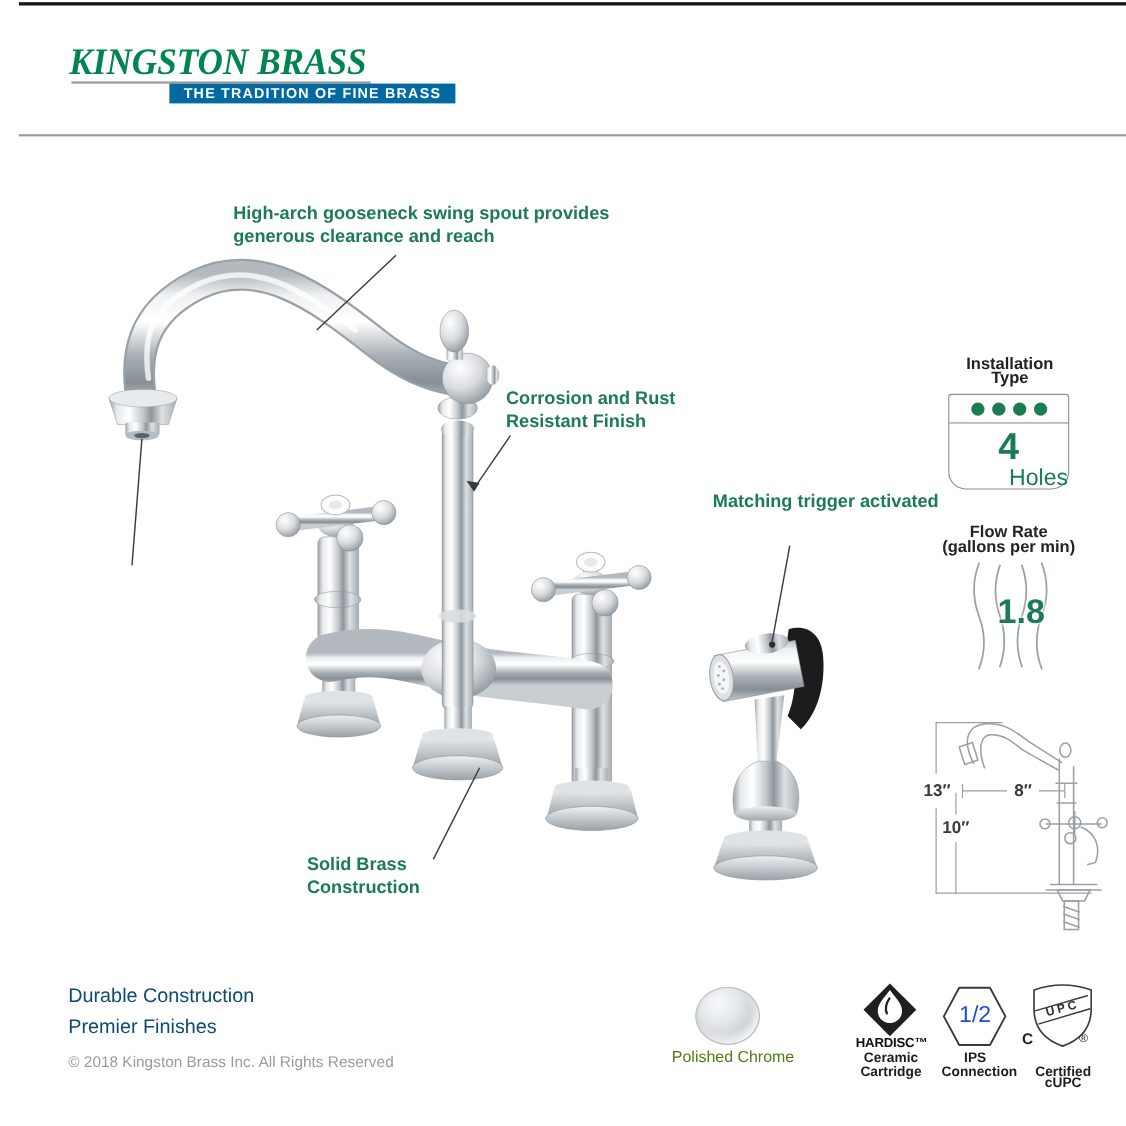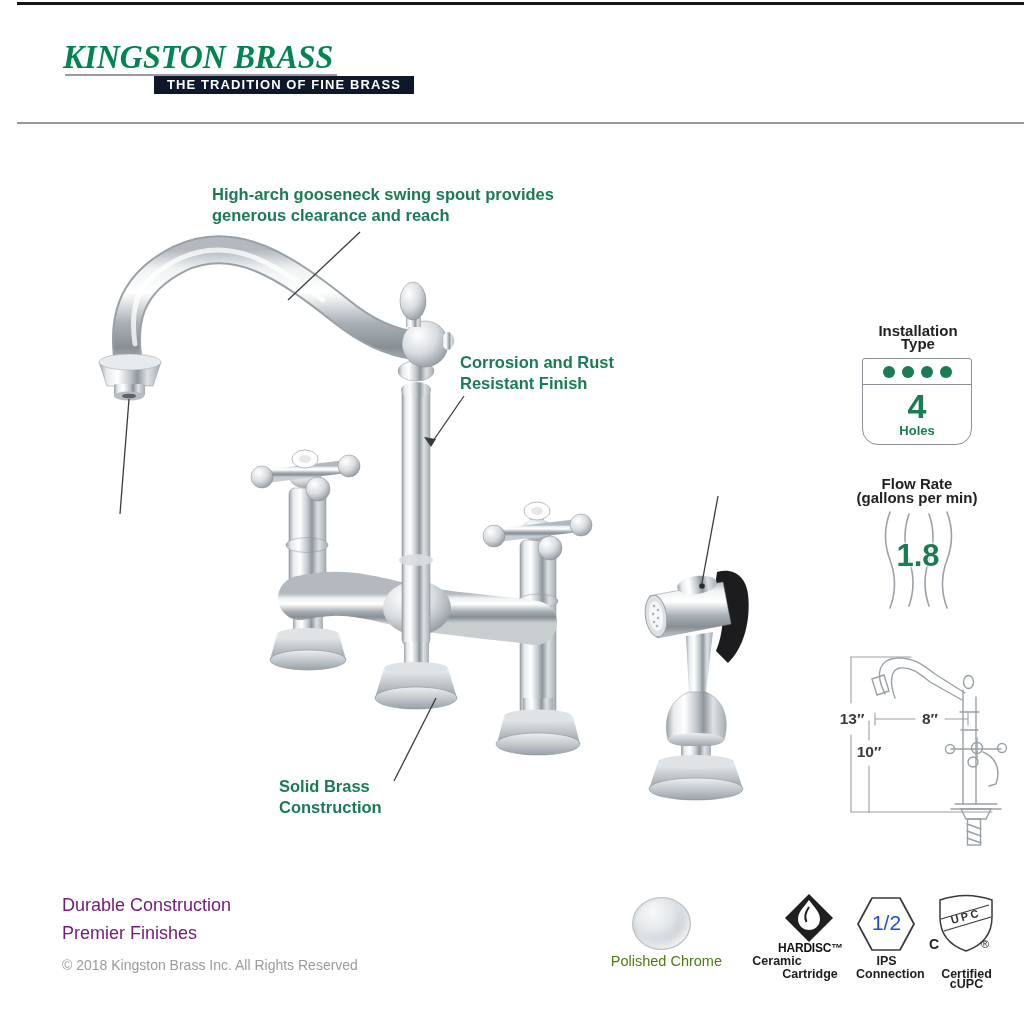--- a/index.html
+++ b/index.html
@@ -6,50 +6,50 @@
   .page{position:relative;width:1024px;height:1024px;background:#fff;overflow:hidden;
         font-family:"Liberation Sans",sans-serif;margin-left:17px;}
   .top-rule{position:absolute;left:0;top:2px;width:1024px;height:3px;background:#161616;}
   .header-rule{position:absolute;left:0;top:122px;width:1024px;height:2px;background:#97999b;}
 
   
   .logo-text{position:absolute;left:46px;top:40px;font-family:"Liberation Serif",serif;
              font-style:italic;font-weight:bold;font-size:34px;color:#00854E;
              transform:scaleX(.94);transform-origin:left top;white-space:nowrap;line-height:1;}
   .logo-underline{position:absolute;left:48px;top:74px;width:272px;height:2px;background:#9a9a9a;}
-  .tagline{position:absolute;left:137px;top:76px;width:260px;height:18px;background:#0f172a;
+  .tagline{position:absolute;left:137px;top:76px;width:260px;height:18px;background:#0369a1;
            color:#fff;font-size:13px;font-weight:bold;letter-spacing:1.1px;text-align:center;
            line-height:18px;white-space:nowrap;}
 
   
   .ann{position:absolute;color:#1B7B52;font-size:16.5px;font-weight:600;line-height:21px;white-space:nowrap;}
   .ann-spout{left:195px;top:184px;}
   .ann-finish{left:443px;top:352px;}
   .ann-sprayer{left:631px;top:446px;}
   .ann-aerator{left:38px;top:514px;}
   .ann-brass{left:262px;top:776px;}
 
   
   .inst-title{position:absolute;left:835px;top:324px;width:132px;text-align:center;
               color:#222;font-size:15px;font-weight:600;line-height:13px;}
   .inst-box{position:absolute;left:845px;top:358px;width:110px;height:87px;
             border:1.6px solid #8a9095;border-radius:3px 3px 16px 16px;box-sizing:border-box;}
   .inst-dots{height:25px;border-bottom:1.6px solid #8a9095;display:flex;align-items:center;
              justify-content:center;gap:7px;}
   .dot{width:12px;height:12px;border-radius:50%;background:#1B7B52;}
   .inst-num{text-align:center;color:#1B7B52;font-size:34px;font-weight:600;line-height:1;margin-top:4px;}
-  .inst-holes{text-align:center;color:#1B7B52;font-size:13px;font-weight:700;line-height:1;margin-top:1px;}
+  .inst-holes{text-align:right;color:#1B7B52;font-size:21px;font-weight:400;line-height:1;margin-top:1px;}
   .flow-title{position:absolute;left:834px;top:477px;width:132px;text-align:center;
               color:#222;font-size:15px;font-weight:700;line-height:14px;}
-  .flow-value{position:absolute;left:869px;top:538px;width:64px;text-align:center;color:#1B7B52;
+  .flow-value{position:absolute;left:869px;top:538px;width:64px;text-align:right;color:#1B7B52;
               font-size:31px;font-weight:600;
               text-shadow:0 0 3px #fff,0 0 3px #fff,0 0 5px #fff;}
 
   
-  .feat{position:absolute;left:45px;color:#701a75;font-size:18px;white-space:nowrap;}
+  .feat{position:absolute;left:45px;color:#0c4a6e;font-size:18px;white-space:nowrap;}
   .feat-1{top:895px;} .feat-2{top:923px;}
   .copyright{position:absolute;left:45px;top:957px;color:#9b9b9b;font-size:14px;white-space:nowrap;}
   .chrome-disc{position:absolute;left:615px;top:897px;width:57px;height:51px;border-radius:50%;
                background:radial-gradient(ellipse at 35% 28%,#f7f9fa 0%,#e4e8ea 35%,#c3c8cc 70%,#b1b7bb 100%);
                border:1px solid #b9bec2;
                box-shadow:inset -3px -5px 8px rgba(255,255,255,.9),inset 0 -2px 4px rgba(125,133,139,.5);}
   .finish-label{position:absolute;left:583px;top:953px;width:122px;text-align:right;
                 color:#4d7c0f;font-size:14.5px;font-weight:500;}
   .badge-label{position:absolute;text-align:center;color:#1d1d1d;font-size:12.5px;font-weight:600;line-height:12px;}
   .hardisc-brand{position:absolute;left:761px;top:941px;width:64px;text-align:center;color:#111;
@@ -258,20 +258,21 @@
 
   <div class="ann ann-spout">
     <div>High-arch gooseneck swing spout provides</div>
     <div>generous clearance and reach</div>
   </div>
   <div class="ann ann-finish">
     <div>Corrosion and Rust</div>
     <div>Resistant Finish</div>
   </div>
   <div class="ann ann-sprayer">
+    <div>Matching trigger activated</div>
   </div>
   <div class="ann ann-brass">
     <div>Solid Brass</div>
     <div>Construction</div>
   </div>
 
   <div class="inst-title">
     <div>Installation</div>
     <div>Type</div>
   </div>
@@ -293,21 +294,21 @@
   <div class="flow-value">1.8</div>
 
   <div class="feat feat-1">Durable Construction</div>
   <div class="feat feat-2">Premier Finishes</div>
   <div class="copyright">© 2018 Kingston Brass Inc. All Rights Reserved</div>
 
   <div class="chrome-disc"></div>
   <div class="finish-label">Polished Chrome</div>
 
   <div class="hardisc-brand">HARDISC™</div>
-  <div class="badge-label" style="left:728px;top:955px;width:64px;">Ceramic</div>
+  <div class="badge-label" style="left:761px;top:955px;width:64px;">Ceramic</div>
   <div class="badge-label" style="left:761px;top:968px;width:64px;">Cartridge</div>
 
   <div class="half-value">1/2</div>
   <div class="badge-label" style="left:839px;top:955px;width:61px;">IPS</div>
   <div class="badge-label" style="left:839px;top:968px;width:65px;">Connection</div>
 
   <div class="cert-c">C</div>
   <div class="cert-r">®</div>
   <div class="badge-label" style="left:919px;top:978px;width:61px;">cUPC</div>
   <div class="badge-label" style="left:919px;top:968px;width:61px;">Certified</div>

